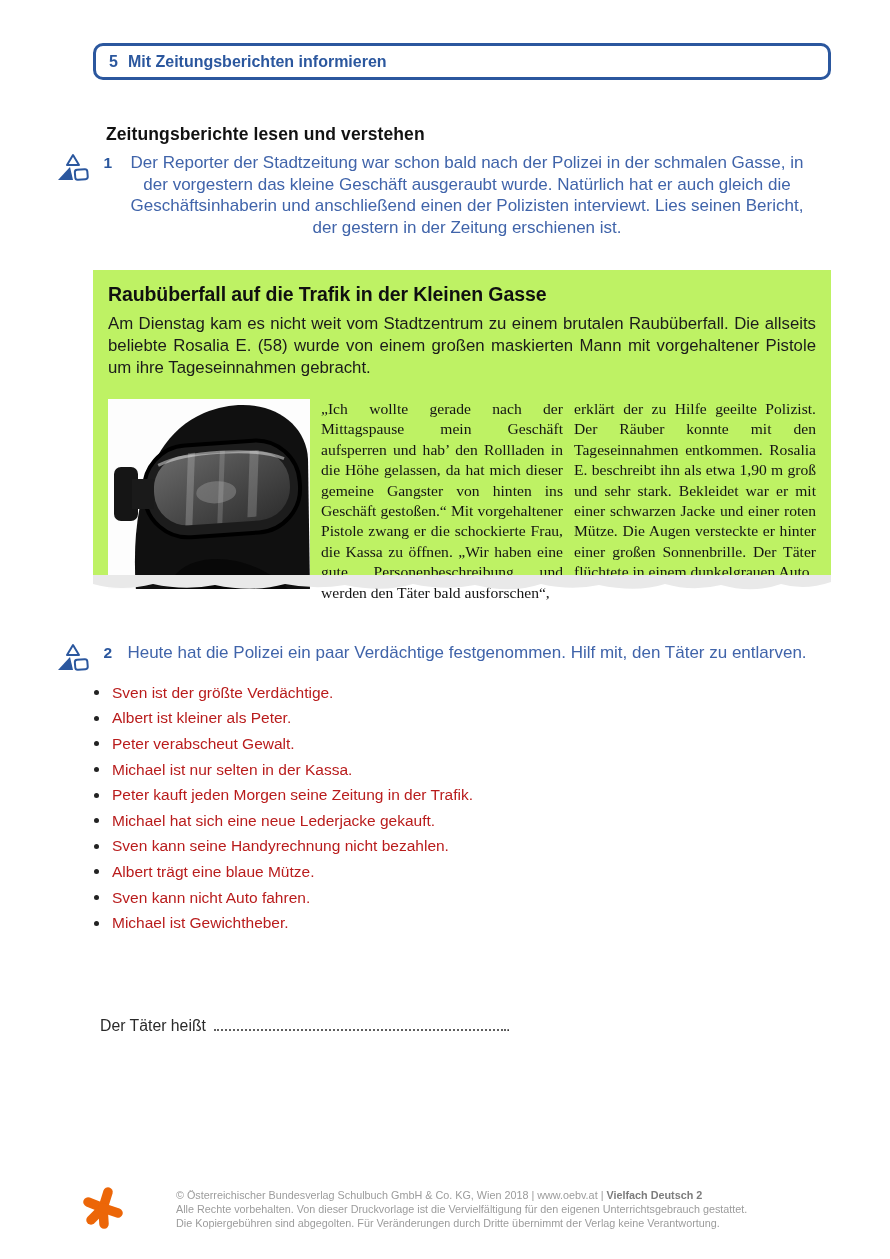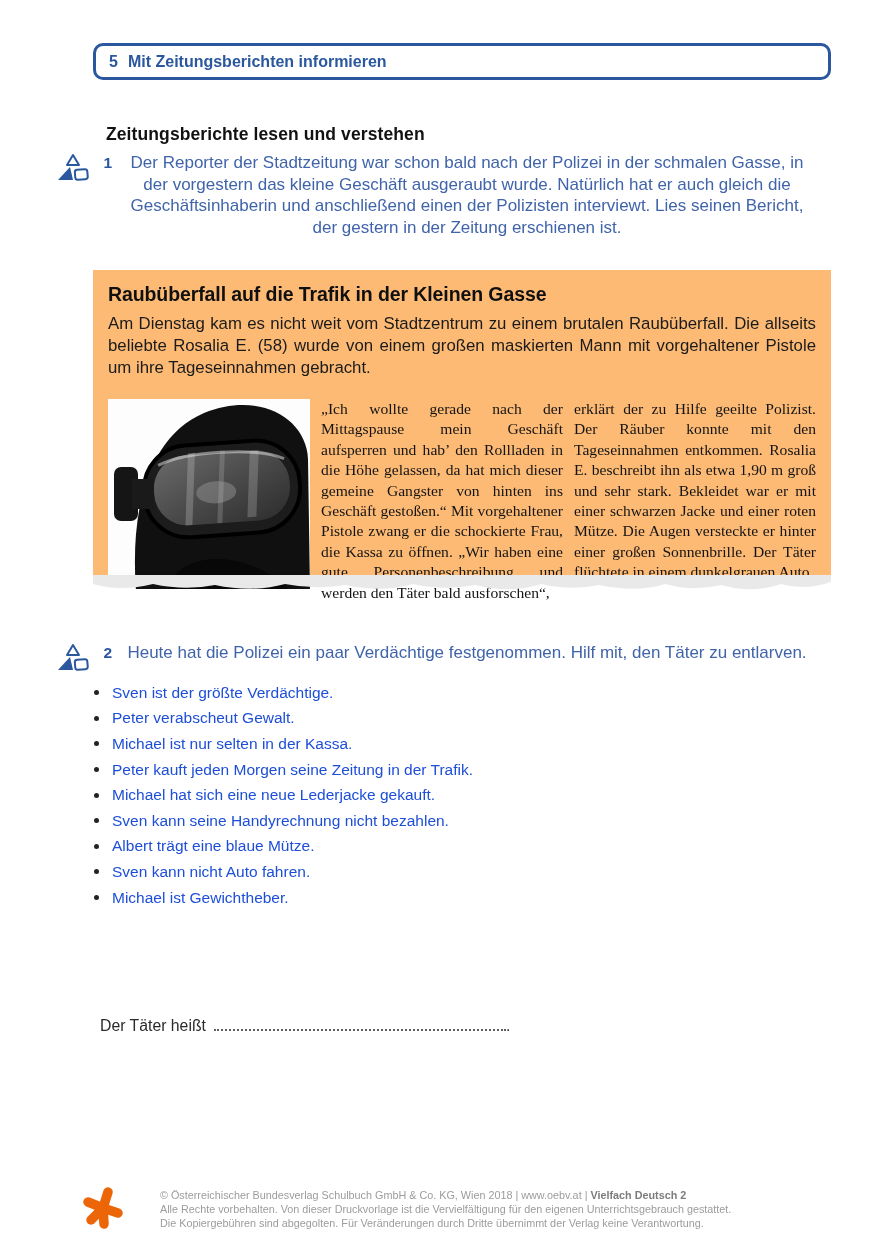--- a/index.html
+++ b/index.html
@@ -31,54 +31,54 @@
   }
   .task .task-text {
     margin:0; color:#4064aa; font-size:17px; line-height:21.5px; width:700px;text-align:center;
   }
   .task1 { top:152px; }
   .task2 { top:642px; }
 
   
   .article-box {
     position:absolute; left:93px; top:270px; width:738px; height:306px;
-    box-sizing:border-box; background:#fdba74; padding:13px 15px 0 15px;
+    box-sizing:border-box; background:#bef264; padding:13px 15px 0 15px;
   }
   .article-headline {
     margin:0 0 7px 0; font-size:19.5px; font-weight:bold; color:#101010; letter-spacing:-0.1px;
   }
   .article-lead {
     margin:0 0 20px 0; font-size:16.8px; line-height:22px; color:#1b1b1b; text-align:justify;
   }
   .article-body { display:flex; gap:11px; }
   .photo { flex:none; width:202px; height:190px; }
   .article-col {
     flex:1 1 0; margin:0; font-family:"Liberation Serif", serif;
     font-size:15.6px; line-height:20.4px; color:#141414; text-align:justify;
   }
   .torn-edge { position:absolute; left:93px; top:575px; display:block; }
 
   
   .clues { position:absolute; left:92px; top:680px; }
-  .clue { display:flex; align-items:center; height:25.6px; font-size:15.5px; color:#1d4ed8;text-align:center; }
+  .clue { display:flex; align-items:center; height:25.6px; font-size:15.5px; color:#b91c1c;text-align:center; }
   .clue .dot {
     flex:none; width:5px; height:5px; border-radius:50%; background:#232323; margin:0 13px 0 2px;
   }
 
   
   .answer-line { position:absolute; left:100px; top:1016px; font-size:15.8px; color:#2a2a2a; }
   .answer-blank {
     display:inline-block; width:292px; height:13px; margin-left:8px;
     border-bottom:2px dotted #5f5f5f; vertical-align:baseline;
   }
 
   
   .footer-logo { position:absolute; left:82px; top:1186px; }
   .footer-text {
-    position:absolute; left:160px; top:1189px; width:660px;
+    position:absolute; left:176px; top:1189px; width:660px;
     font-size:10.8px; line-height:13.8px; color:#9c9c9c;
   }
   .footer-text .book { font-weight:bold; color:#7c7c7c; }
 </style>
 </head>
 <body>
 
 <div class="page">
 
   <div class="chapter-box">
@@ -143,20 +143,24 @@
     <p class="task-text">Heute hat die Polizei ein paar Verdächtige festgenommen. Hilf mit, den Täter zu entlarven.</p>
   </div>
 
   <div class="clues">
     <div class="clue">
         <span class="dot"></span>
         <span>Sven ist der größte Verdächtige.</span>
       </div>
     <div class="clue">
         <span class="dot"></span>
+        <span>Albert ist kleiner als Peter.</span>
+      </div>
+    <div class="clue">
+        <span class="dot"></span>
         <span>Peter verabscheut Gewalt.</span>
       </div>
     <div class="clue">
         <span class="dot"></span>
         <span>Michael ist nur selten in der Kassa.</span>
       </div>
     <div class="clue">
         <span class="dot"></span>
         <span>Peter kauft jeden Morgen seine Zeitung in der Trafik.</span>
       </div>

